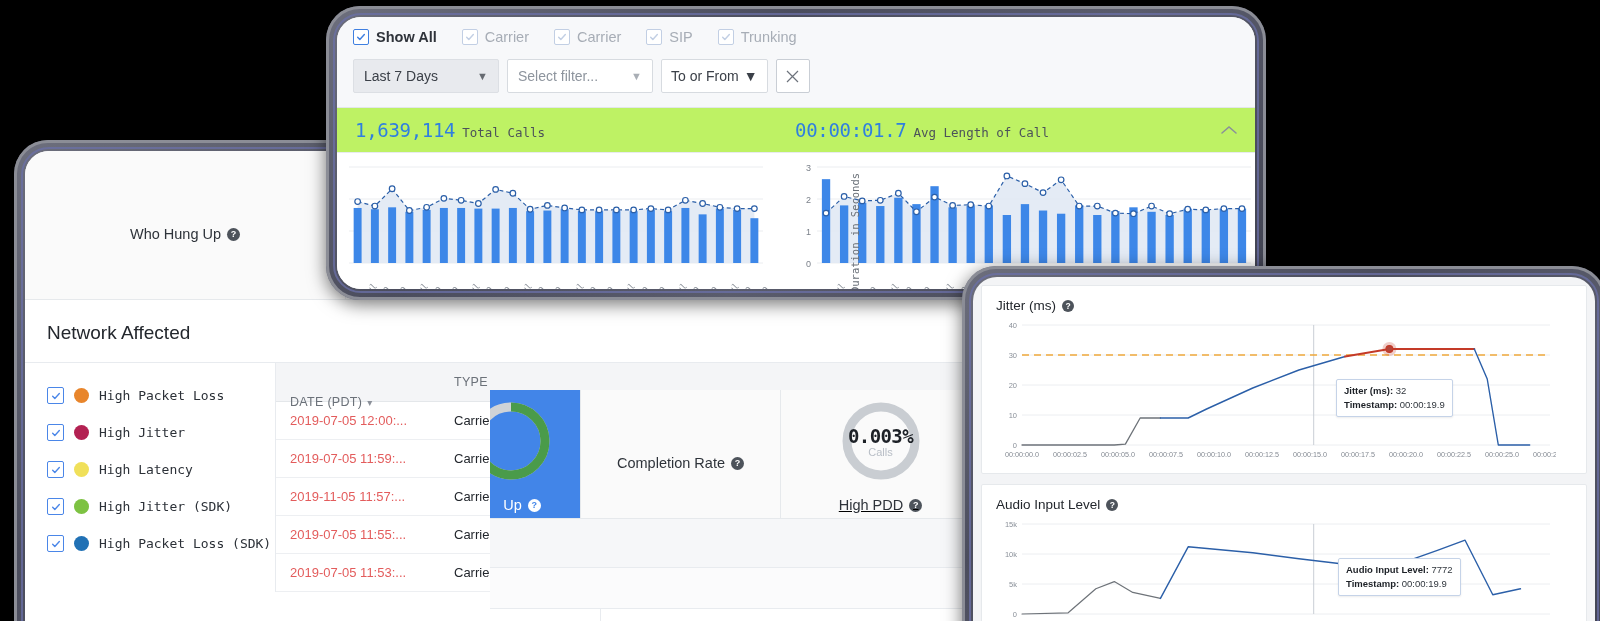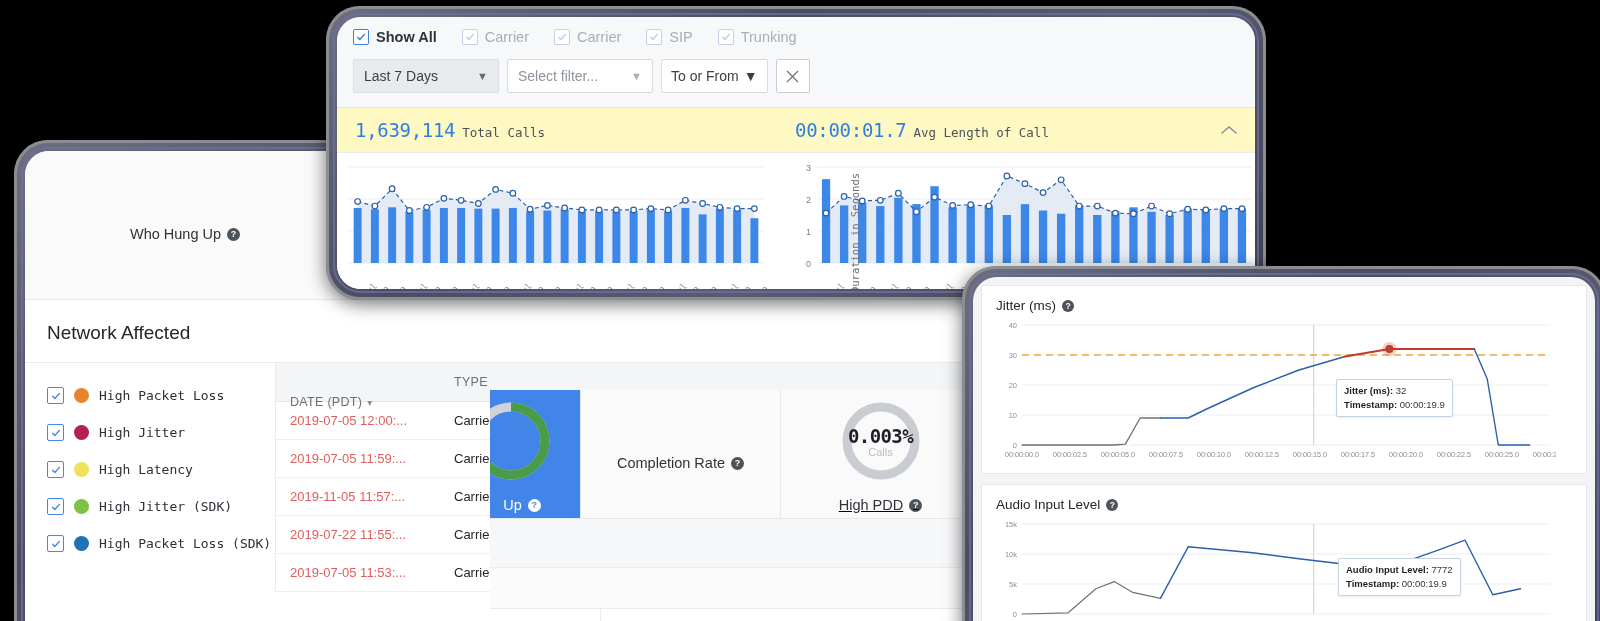--- a/index.html
+++ b/index.html
@@ -46,21 +46,21 @@
   .sel .cv{opacity:.75;font-size:11px;margin-left:14px;}
   .selwhite{background:#fff;border:1px solid #d7dbe0;color:#8d949d;}
   .inp{flex:1;height:32px;background:#fff;border:1px solid #d7dbe0;border-radius:2px;
        display:flex;align-items:center;padding:0 10px;font-size:14px;color:#9aa1aa;}
   .tofrom{height:32px;background:#fff;border:1px solid #d7dbe0;border-radius:2px;
       display:flex;align-items:center;gap:5px;padding:0 9px;font-size:14px;color:#3b4048;}
   .xbtn{width:32px;height:32px;border:1px solid #c9ced5;background:#fff;border-radius:2px;
       display:flex;align-items:center;justify-content:center;color:#6d737c;font-size:17px;}
 
   
-  .kpistrip{display:flex;align-items:center;height:44px;border-bottom:1px solid #e8ebef;background:#fef9c3;}
+  .kpistrip{display:flex;align-items:center;height:44px;border-bottom:1px solid #e8ebef;background:#bef264;}
   .kpi{display:flex;align-items:baseline;gap:7px;}
   .kpi .big{color:#2f7fe0;font-size:19px;letter-spacing:-.3px;
             font-family:"DejaVu Sans Mono","Liberation Mono",monospace;}
   .kpi .cap{color:#4c525a;font-size:12.5px;
             font-family:"DejaVu Sans Mono","Liberation Mono",monospace;}
   .caret{margin-left:auto;margin-right:18px;color:#8a9099;font-size:16px;}
 
   
   .chartsrow{display:flex;height:160px;background:#fff;}
   .chartcell{position:relative;flex:1;}
@@ -225,21 +225,21 @@
             </div>
             <div class="trow">
               <div class="td c1">2019-07-05 11:59:...</div>
               <div class="td c2">Carrier</div>
             </div>
             <div class="trow">
               <div class="td c1">2019-11-05 11:57:...</div>
               <div class="td c2">Carrier</div>
             </div>
             <div class="trow">
-              <div class="td c1">2019-07-22 11:55:...</div>
+              <div class="td c1">2019-07-05 11:55:...</div>
               <div class="td c2">Carrier</div>
             </div>
             <div class="trow">
               <div class="td c1">2019-07-05 11:53:...</div>
               <div class="td c2">Carrier</div>
             </div>
           </div>
         </div>
       </div>
 

